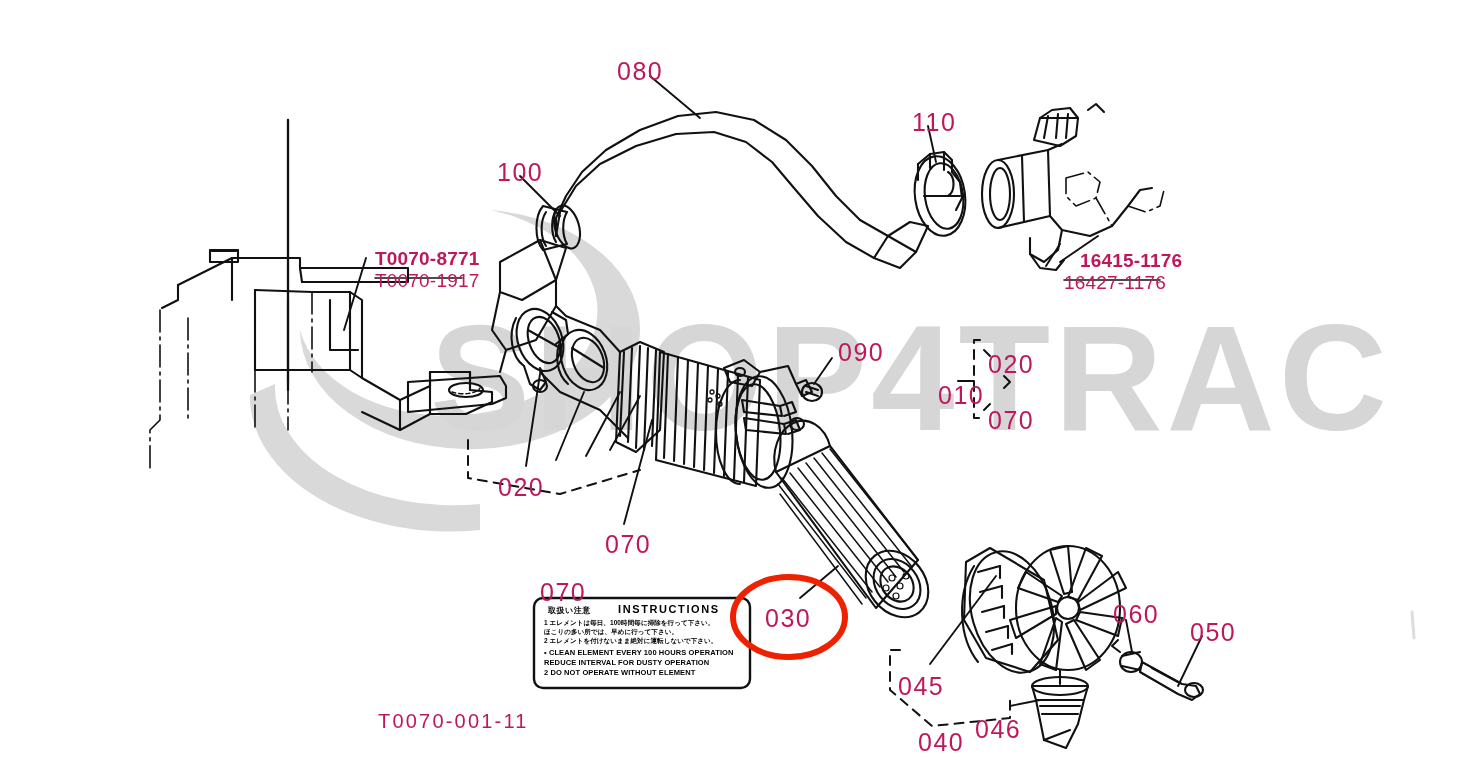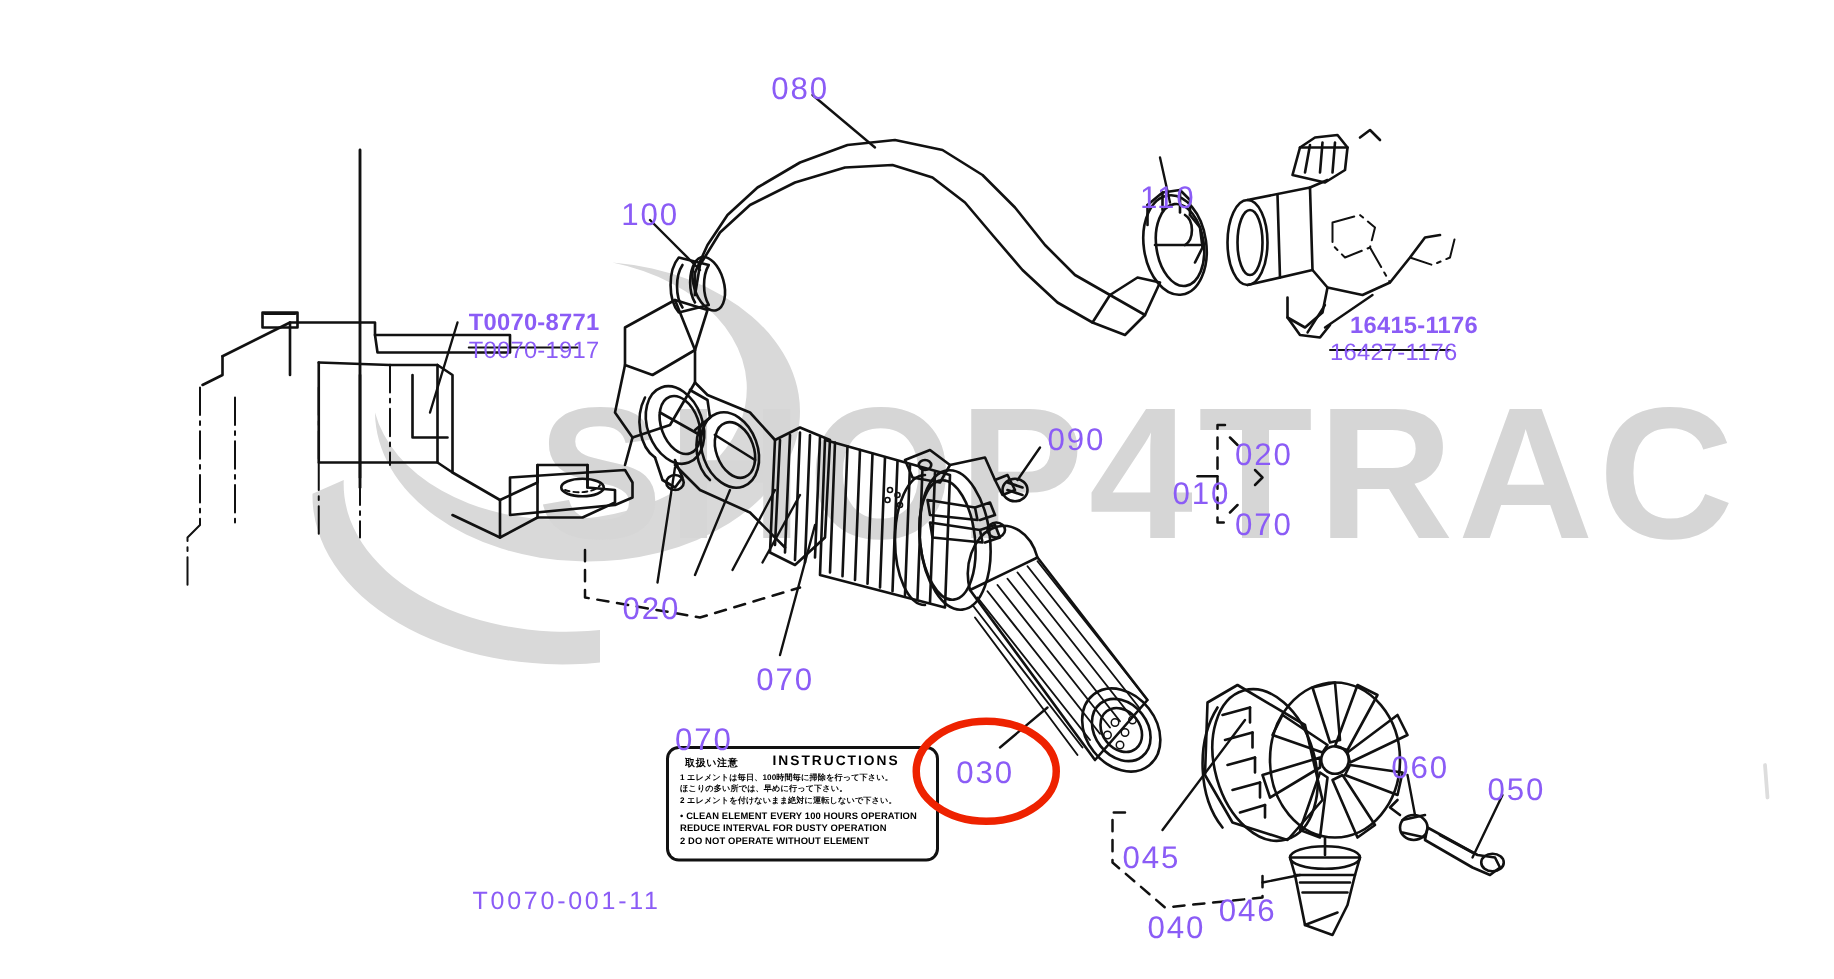--- a/index.html
+++ b/index.html
@@ -1,21 +1,21 @@
 <!DOCTYPE html>
 <html><head>
 <meta charset="utf-8">
 <title>Parts Diagram</title>
 <style>
   html,body{margin:0;padding:0;background:#fff;}
   body{width:1467px;height:783px;overflow:hidden;
        font-family:"Liberation Sans", sans-serif;}
   #stage{position:relative;width:1467px;height:783px;background:#ffffff;}
   #stage svg{position:absolute;left:0;top:0;}
-  .lbl{position:absolute;color:#8b5cf6;white-space:nowrap;}
+  .lbl{position:absolute;color:#be185d;white-space:nowrap;}
   .callout{font-size:25px;letter-spacing:1.5px;font-family:"Liberation Sans",sans-serif;}
   .pn-bold{font-size:19px;font-weight:bold;letter-spacing:0.2px;}
   .pn-reg{font-size:19px;letter-spacing:0.2px;}
   .drawno{font-size:20px;letter-spacing:2.2px;font-family:"Liberation Sans",sans-serif;}
 </style>
 </head>
 <body>
 
 <div id="stage">
 
@@ -304,21 +304,21 @@
       <div>2 エレメントを付けないまま絶対に運転しないで下さい。</div>
       <div style="height:3px;"></div>
       <div style="font-size:7.5px;line-height:10px;">• CLEAN ELEMENT EVERY 100 HOURS OPERATION</div>
       <div style="font-size:7.5px;line-height:10px;">  REDUCE INTERVAL FOR DUSTY OPERATION</div>
       <div style="font-size:7.5px;line-height:10px;">2 DO NOT OPERATE WITHOUT ELEMENT</div>
     </div>
   </div>
 
   <div class="lbl callout" style="left:617px;top:57px;">080</div>
   <div class="lbl callout" style="left:497px;top:158px;">100</div>
-  <div class="lbl callout" style="left:912px;top:108px;margin-top:36px;">110</div>
+  <div class="lbl callout" style="left:912px;top:108px;">110</div>
   <div class="lbl callout" style="left:838px;top:338px;">090</div>
   <div class="lbl callout" style="left:938px;top:381px;">010</div>
   <div class="lbl callout" style="left:988px;top:350px;">020</div>
   <div class="lbl callout" style="left:988px;top:406px;">070</div>
   <div class="lbl callout" style="left:498px;top:473px;">020</div>
   <div class="lbl callout" style="left:605px;top:530px;">070</div>
   <div class="lbl callout" style="left:540px;top:578px;">070</div>
   <div class="lbl callout" style="left:765px;top:604px;">030</div>
   <div class="lbl callout" style="left:1113px;top:600px;">060</div>
   <div class="lbl callout" style="left:1190px;top:618px;">050</div>

